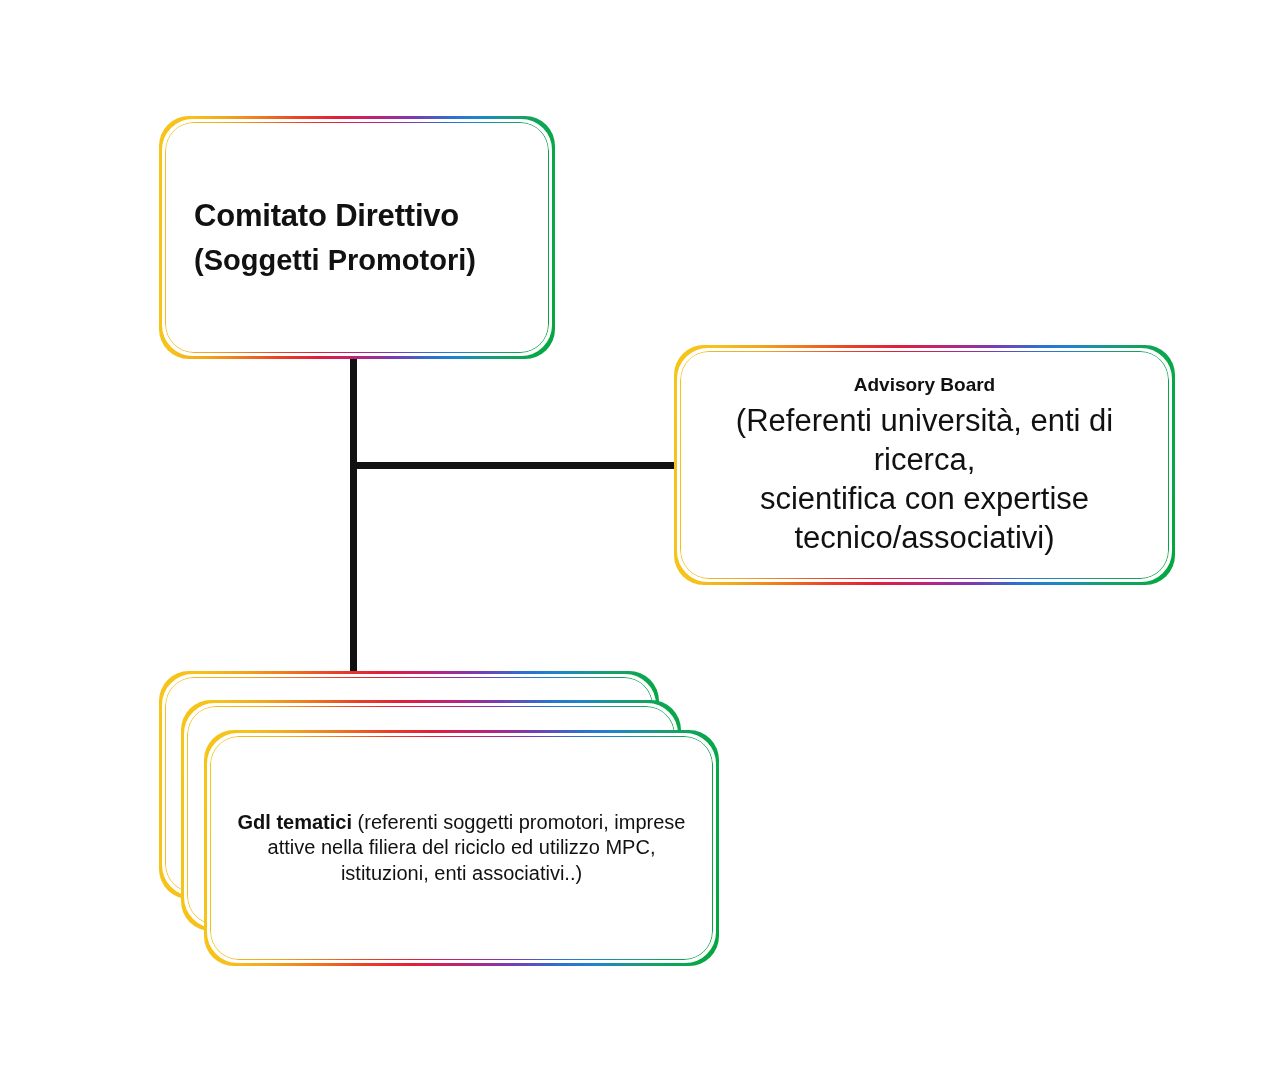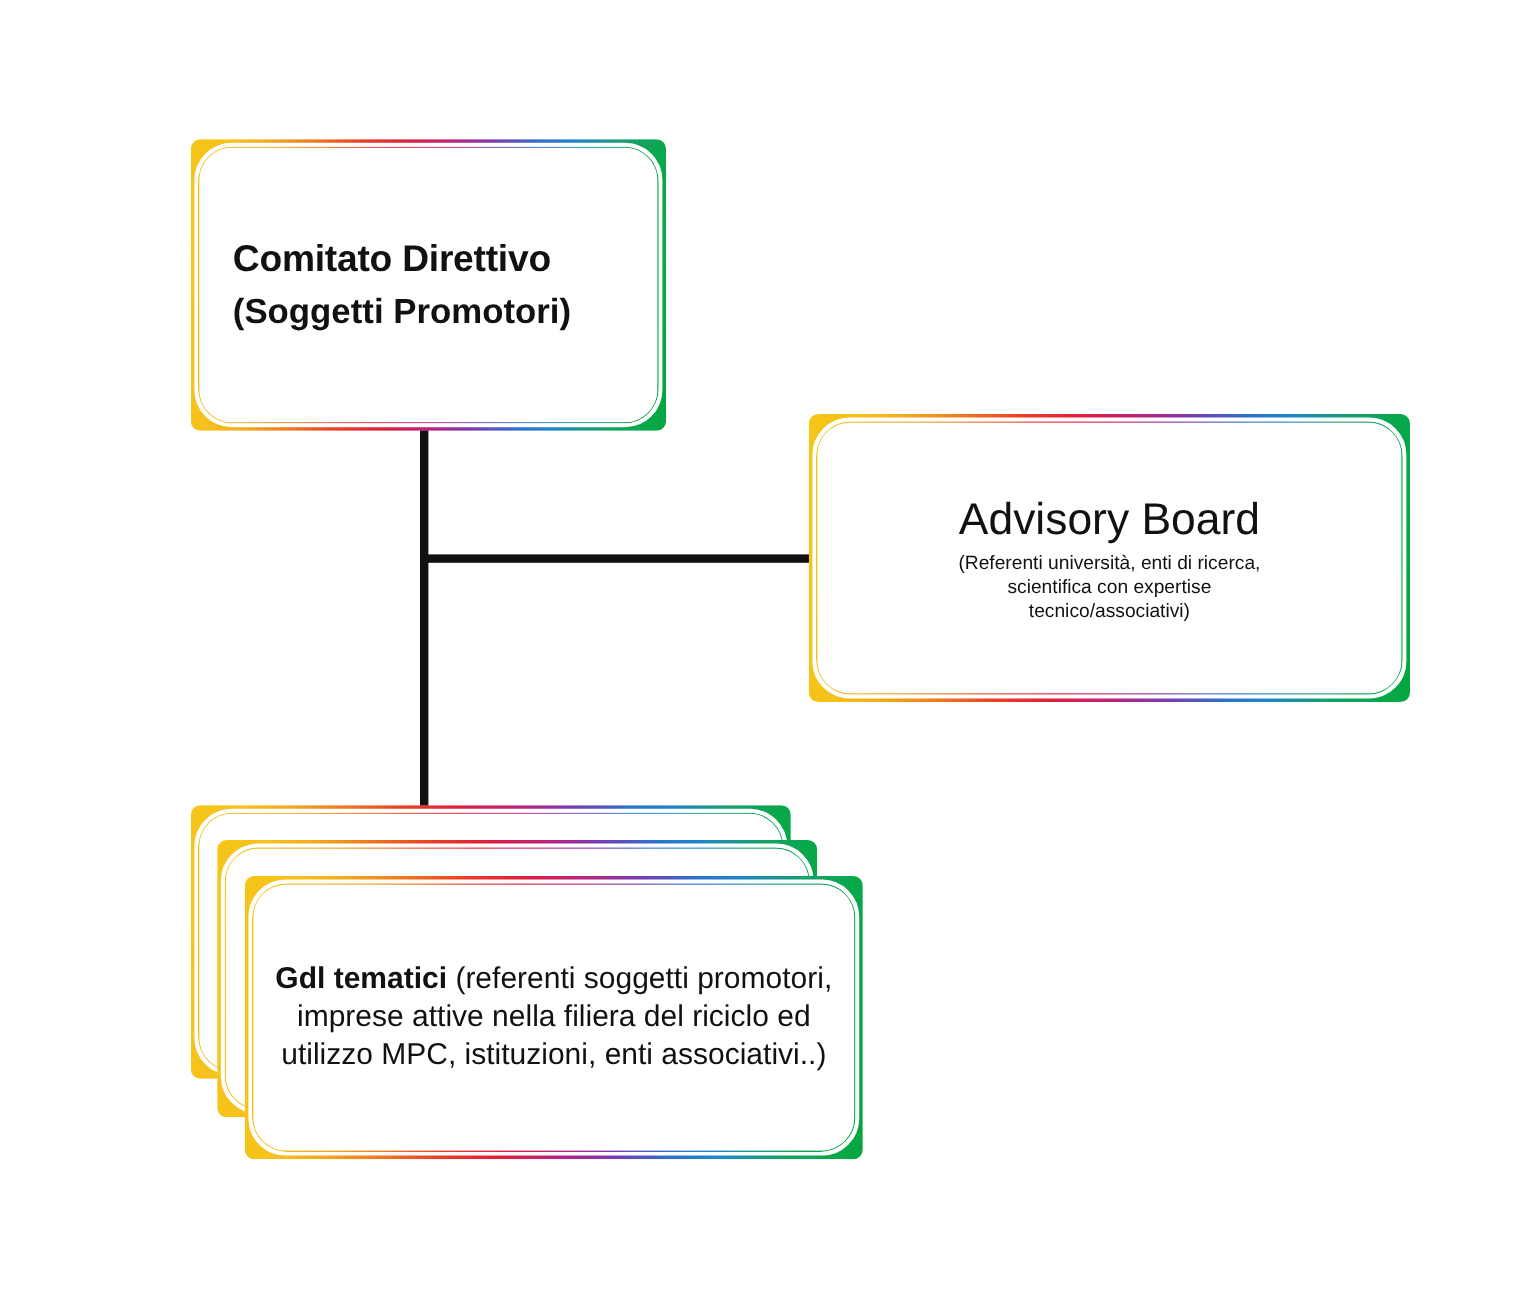--- a/index.html
+++ b/index.html
@@ -19,21 +19,21 @@
     width: 1280px;
     height: 1077px;
     background: #ffffff;
   }
 
   
   .card {
     position: absolute;
     box-sizing: border-box;
     background: #ffffff;
-    border-radius: 8px;
+    border-radius: 30px;
     padding: 3px;
     background-image: linear-gradient(
         95deg,
         #f5c518 0%,
         #f7c11b 8%,
         #f0a81e 16%,
         #ef7c1f 24%,
         #ea3f26 34%,
         #e01e3c 43%,
         #b8247e 53%,
@@ -114,46 +114,46 @@
 
   
   #box-advisory {
     left: 674px;
     top: 345px;
     width: 501px;
     height: 240px;
   }
   #box-advisory .card-body { text-align: center; padding: 0 18px; }
   .title-md {
-    font-size: 37px;
-    font-weight: normal;
+    font-size: 19px;
+    font-weight: bold;
     line-height: 1.25;
     margin: 0 0 4px 0;
   }
   .sub-md {
-    font-size: 16px;
+    font-size: 31px;
     font-weight: normal;
     line-height: 1.26;
     margin: 0;
   }
 
   
   #stack-gdl {
     position: absolute;
     left: 0;
     top: 0;
     width: 1280px;
     height: 1077px;
   }
   #gdl-back  { left: 159px; top: 671px;  width: 500px; height: 228px; }
   #gdl-mid   { left: 181px; top: 700px;  width: 500px; height: 231px; }
   #gdl-front { left: 204px; top: 730px;  width: 515px; height: 236px; }
   #gdl-front .card-body { text-align: center; padding: 0 14px; }
   .gdl-text {
-    font-size: 25px;
+    font-size: 20px;
     font-weight: normal;
     line-height: 1.27;
     margin: 0;
   }
   .gdl-text b { font-weight: bold; }
 
   
   .connector {
     position: absolute;
     background: #111111;

